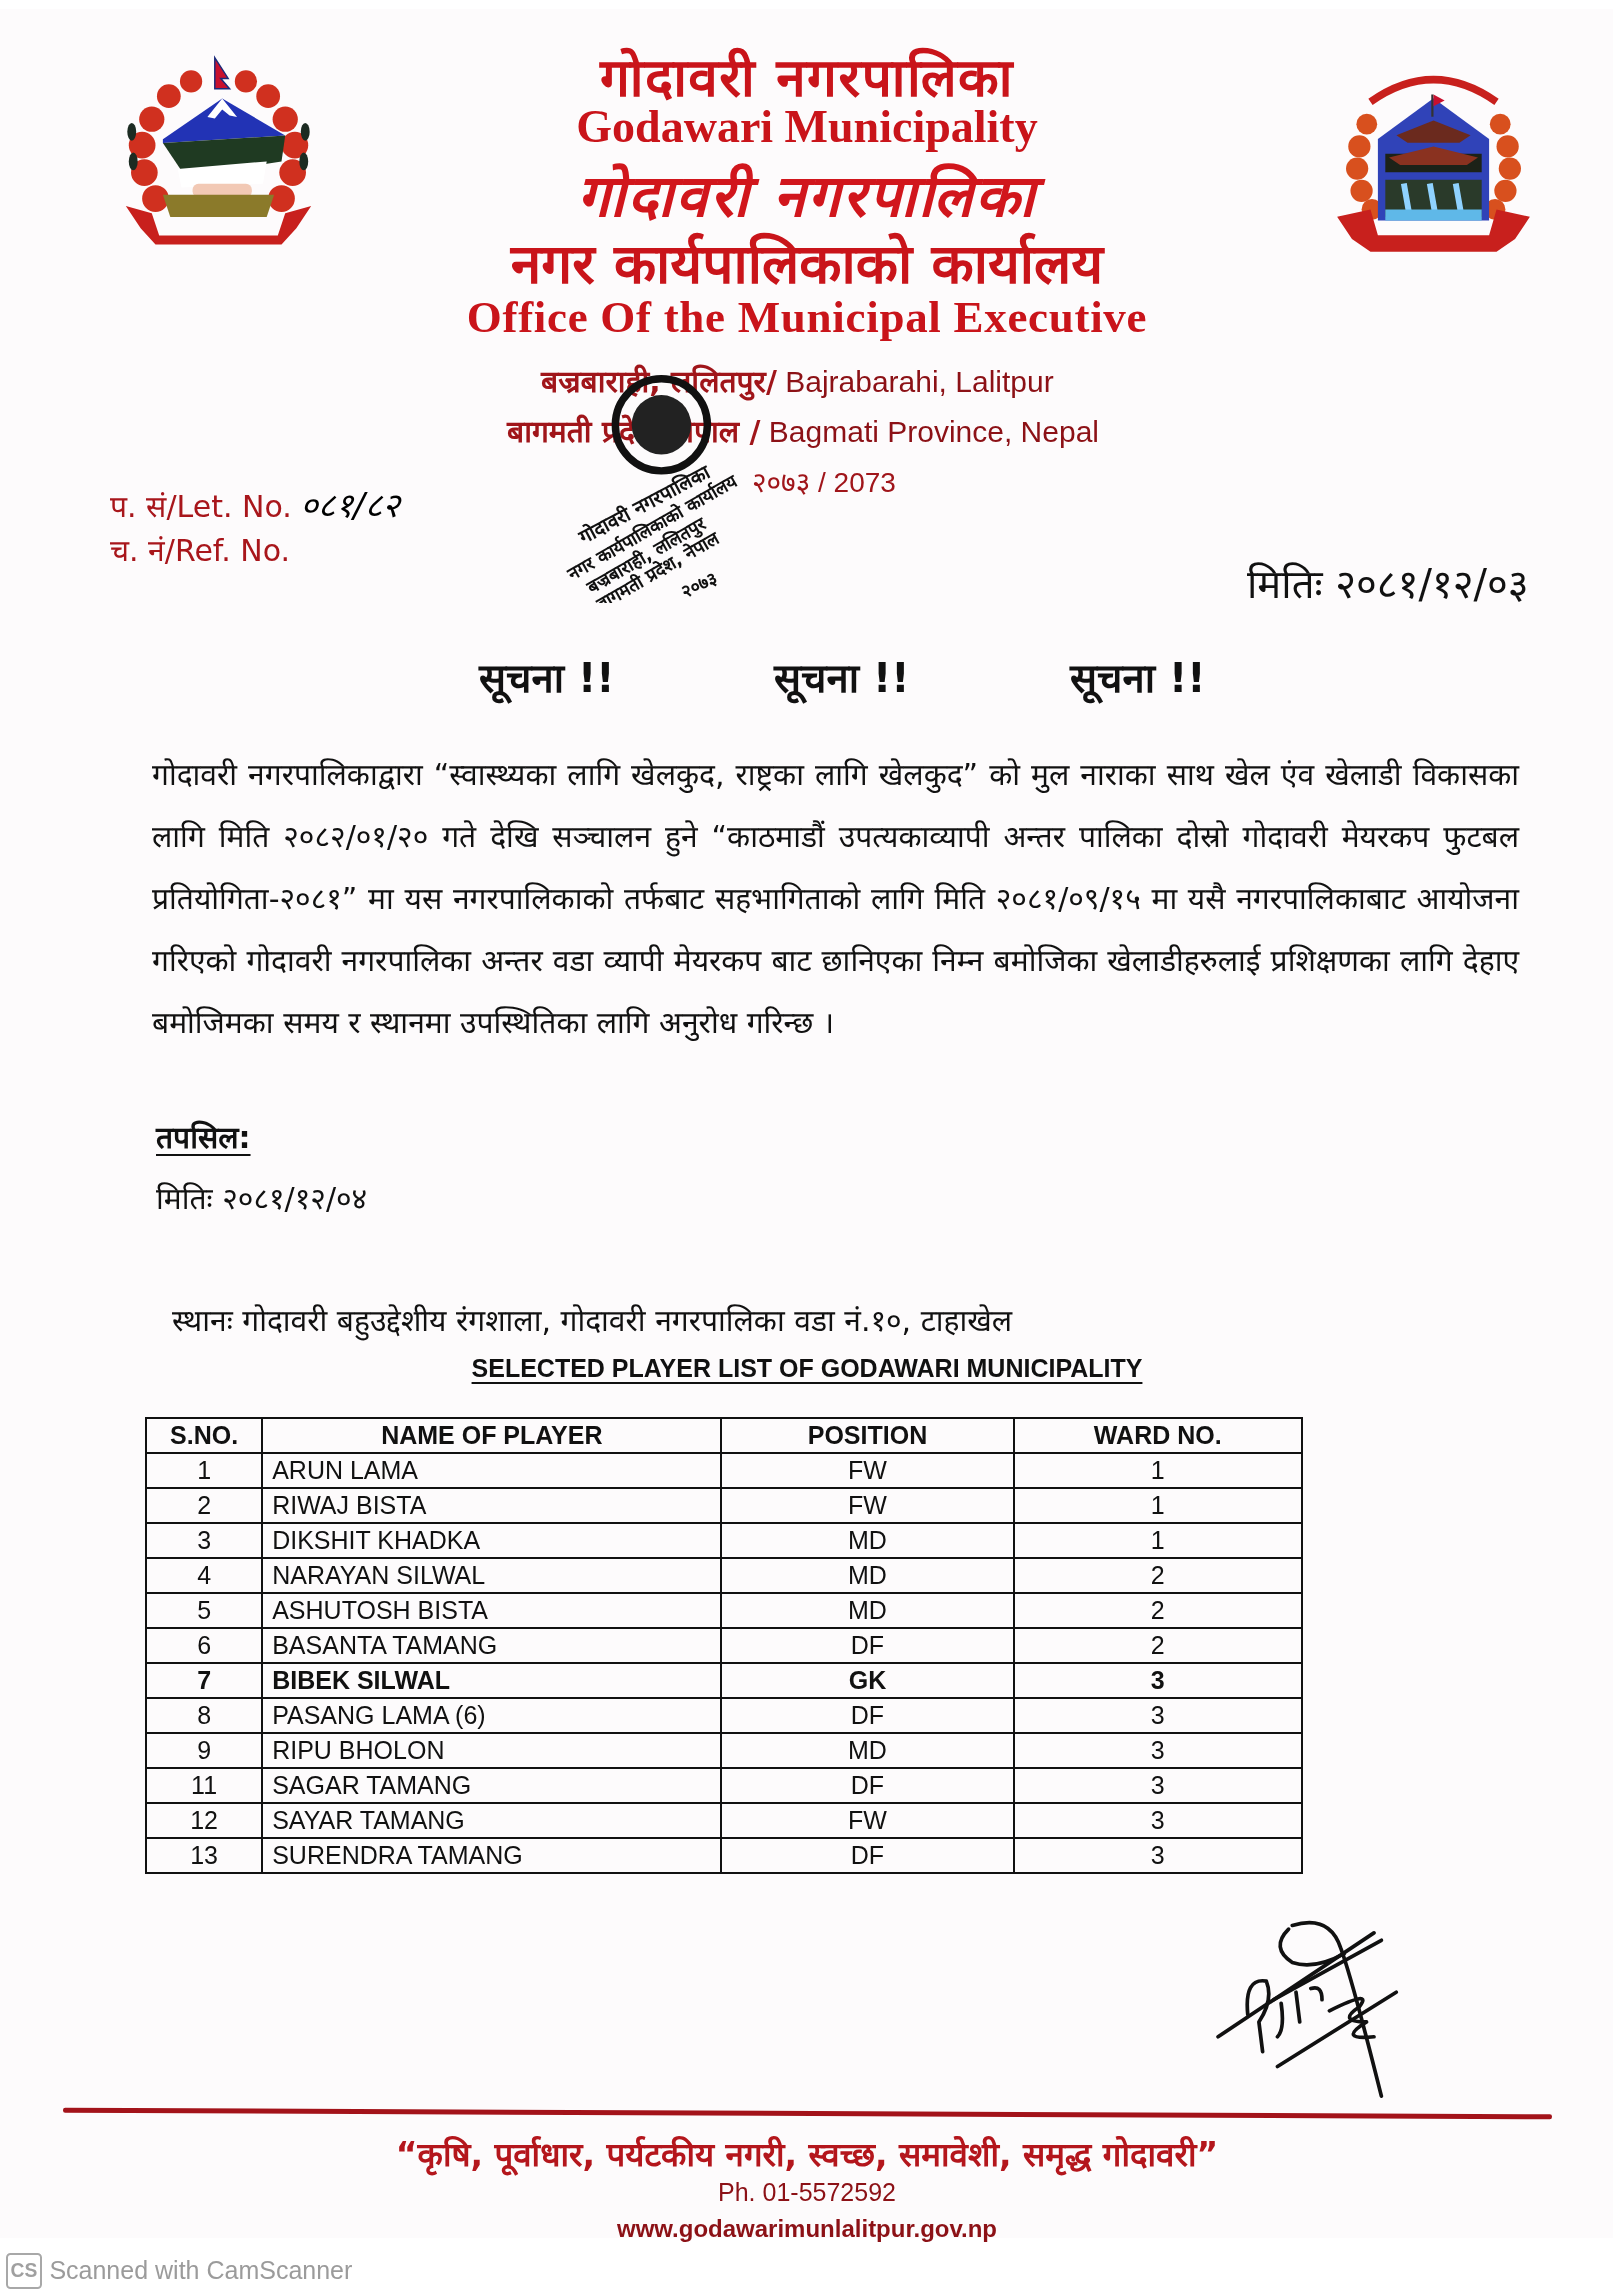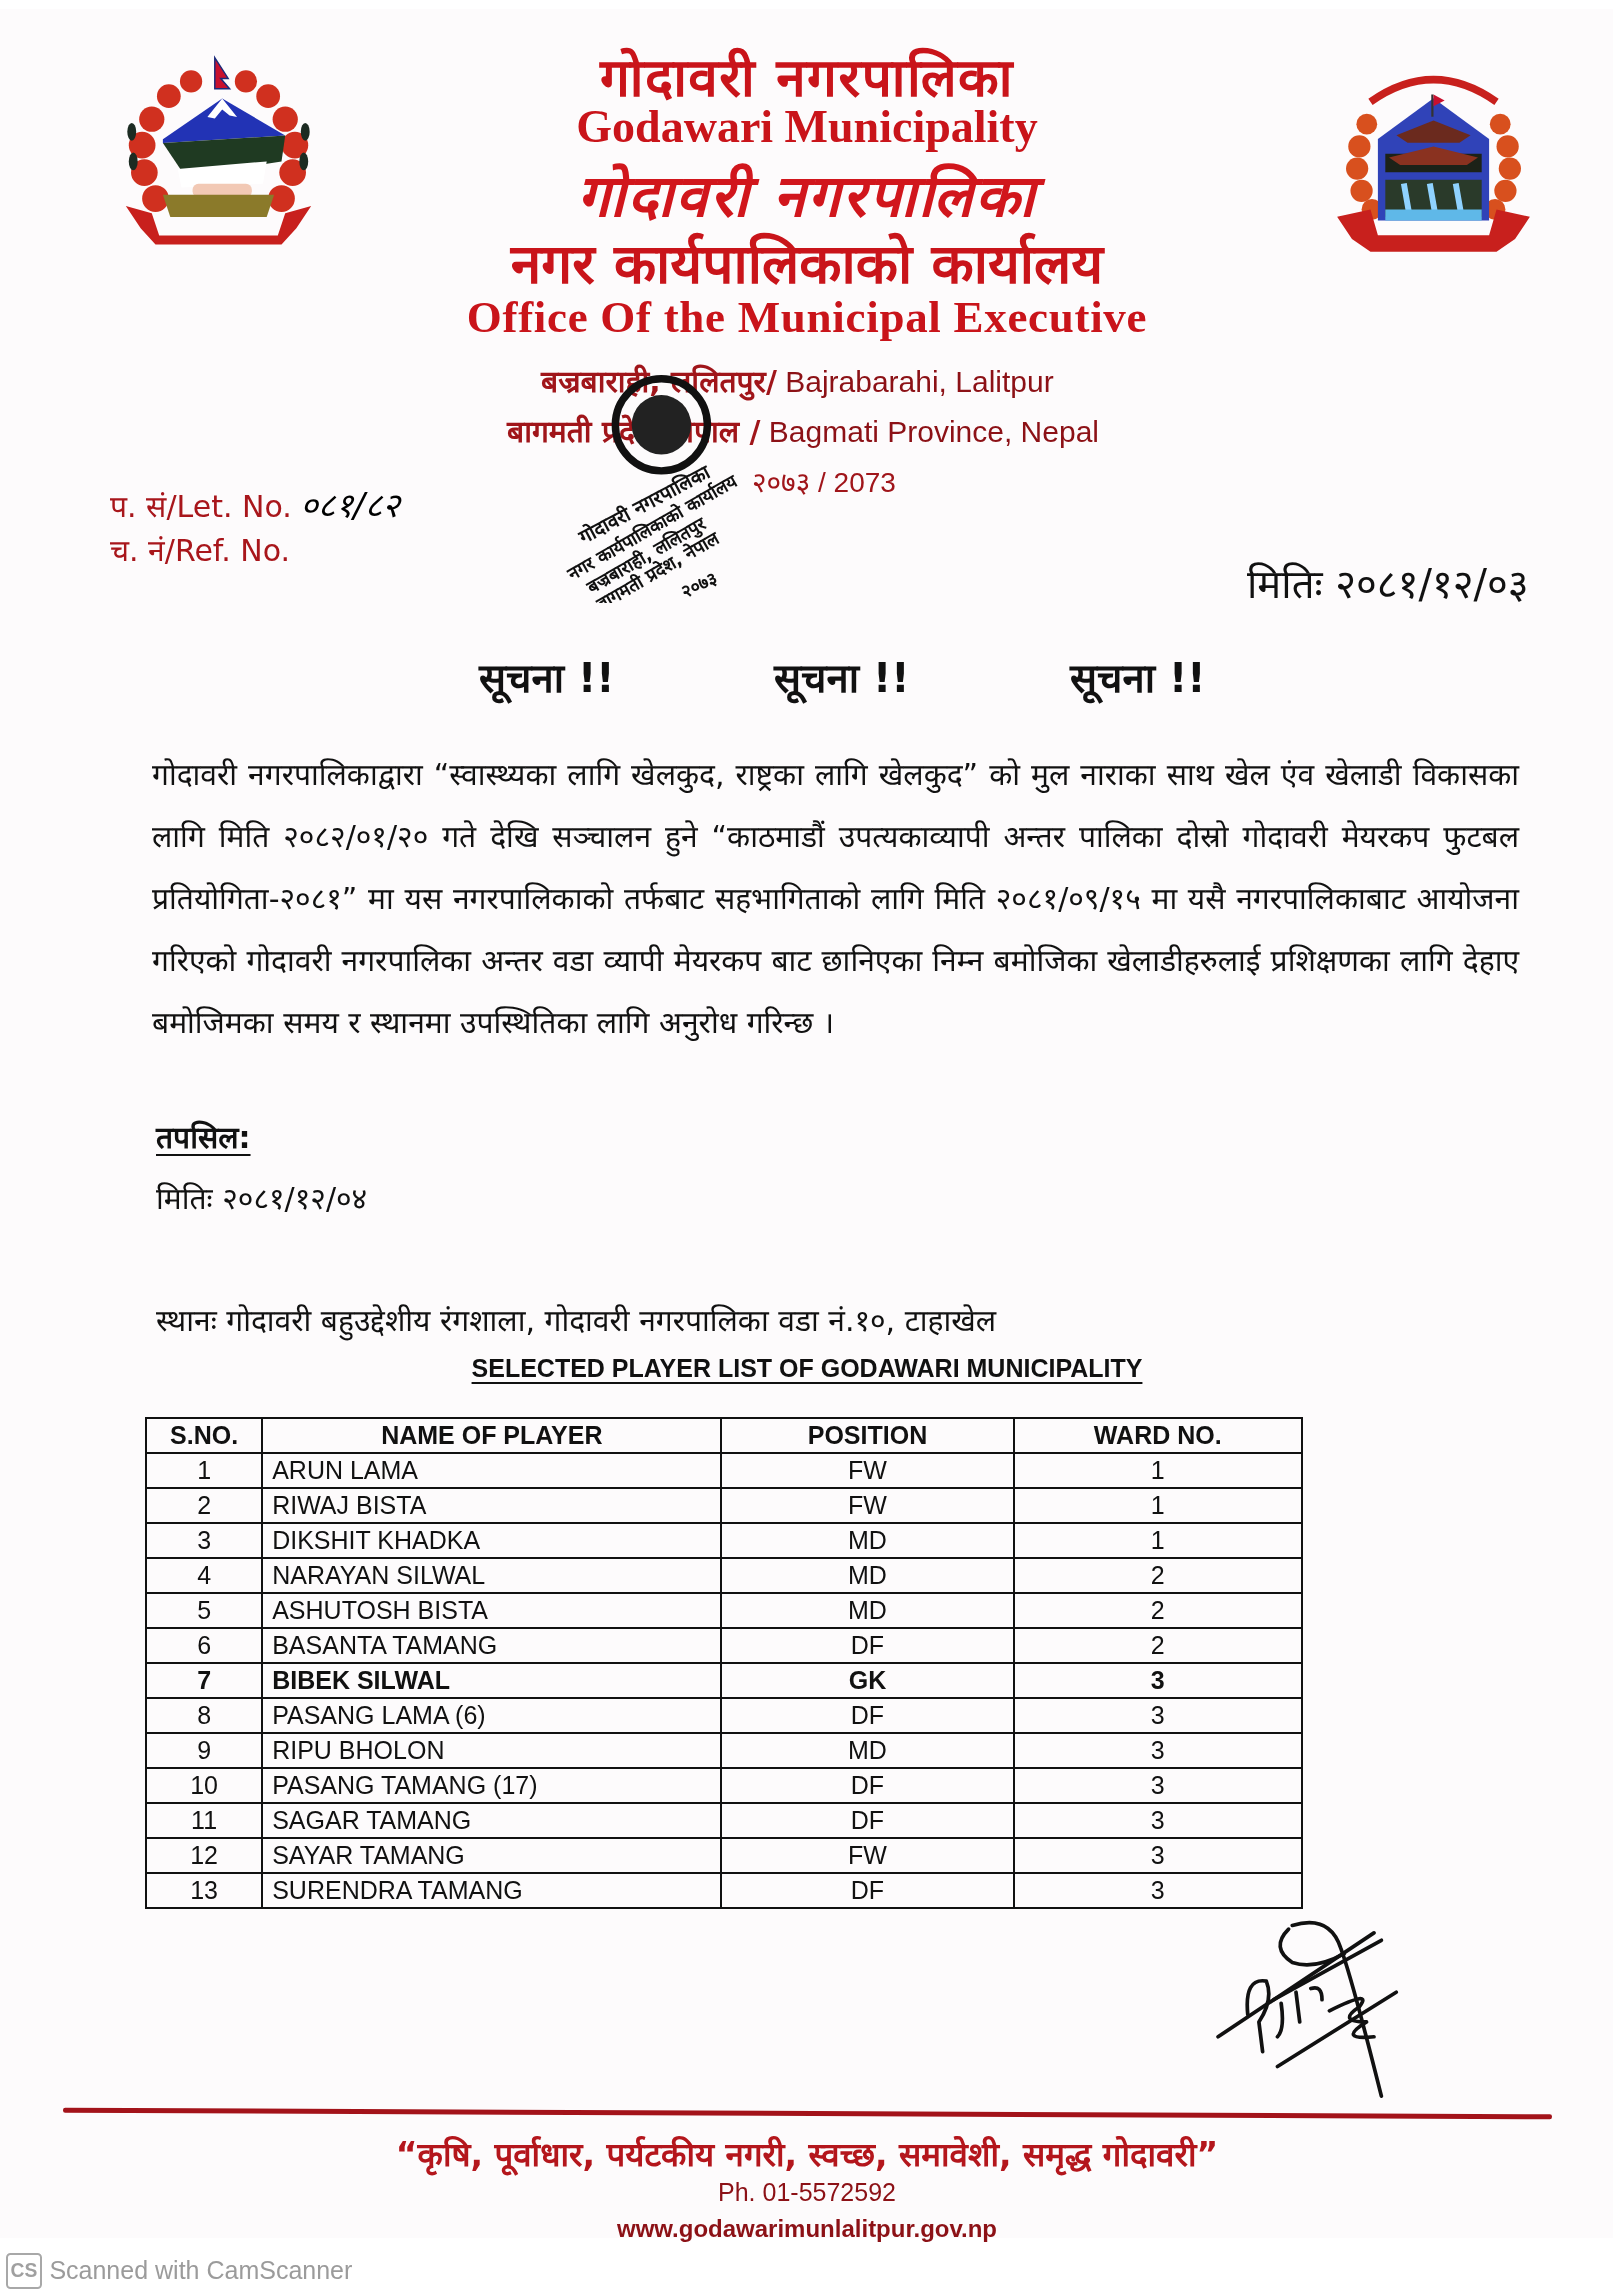--- a/index.html
+++ b/index.html
@@ -196,21 +196,21 @@
   <div class="date-top dev">मितिः २०८१/१२/०३</div>
 
   <div class="notice-row dev" style="left:479px;">सूचना !!</div>
   <div class="notice-row dev" style="left:774px;">सूचना !!</div>
   <div class="notice-row dev" style="left:1070px;">सूचना !!</div>
 
   <div class="para dev">गोदावरी नगरपालिकाद्वारा “स्वास्थ्यका लागि खेलकुद, राष्ट्रका लागि खेलकुद” को मुल नाराका साथ खेल एंव खेलाडी विकासका लागि मिति २०८२/०१/२० गते देखि सञ्चालन हुने “काठमाडौं उपत्यकाव्यापी अन्तर पालिका दोस्रो गोदावरी मेयरकप फुटबल प्रतियोगिता-२०८१” मा यस नगरपालिकाको तर्फबाट सहभागिताको लागि मिति २०८१/०९/१५ मा यसै नगरपालिकाबाट आयोजना गरिएको गोदावरी नगरपालिका अन्तर वडा व्यापी मेयरकप बाट छानिएका निम्न बमोजिका खेलाडीहरुलाई प्रशिक्षणका लागि देहाए बमोजिमका समय र स्थानमा उपस्थितिका लागि अनुरोध गरिन्छ ।</div>
 
   <div class="detail u dev" style="top:1107px;">तपसिल:</div>
   <div class="detail dev" style="top:1168px;">मितिः २०८१/१२/०४</div>
-  <div class="detail dev" style="top:1290px;">स्थानः गोदावरी बहुउद्देशीय रंगशाला, गोदावरी नगरपालिका वडा नं.१०, टाहाखेल</div>
+  <div class="detail dev" style="top:1290px;margin-left:16px;">स्थानः गोदावरी बहुउद्देशीय रंगशाला, गोदावरी नगरपालिका वडा नं.१०, टाहाखेल</div>
 
   <div class="tbl-title">
     <span>SELECTED PLAYER LIST OF GODAWARI MUNICIPALITY</span>
   </div>
 
   <table class="players">
     <thead>
       <tr>
         <th class="col1">S.NO.</th>
         <th class="col2">NAME OF PLAYER</th>
@@ -264,26 +264,20 @@
       <tr>
         <td class="c">8</td>
         <td class="l">PASANG LAMA (6)</td>
         <td class="c">DF</td>
         <td class="c">3</td>
       </tr>
       <tr>
         <td class="c">9</td>
         <td class="l">RIPU BHOLON</td>
         <td class="c">MD</td>
-        <td class="c">3</td>
-      </tr>
-      <tr>
-        <td class="c">10</td>
-        <td class="l">PASANG TAMANG (17)</td>
-        <td class="c">DF</td>
         <td class="c">3</td>
       </tr>
       <tr>
         <td class="c">11</td>
         <td class="l">SAGAR TAMANG</td>
         <td class="c">DF</td>
         <td class="c">3</td>
       </tr>
       <tr>
         <td class="c">12</td>

